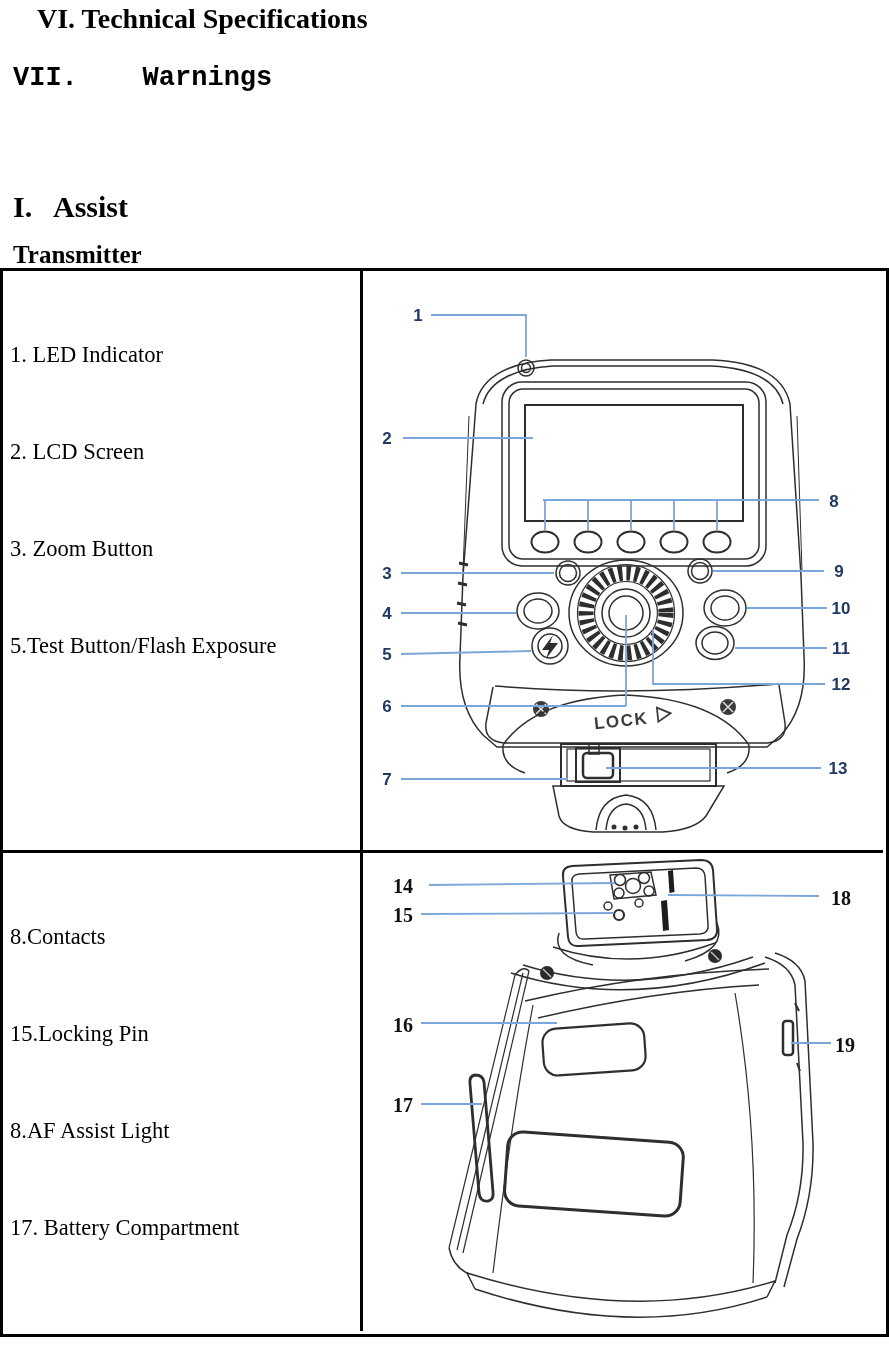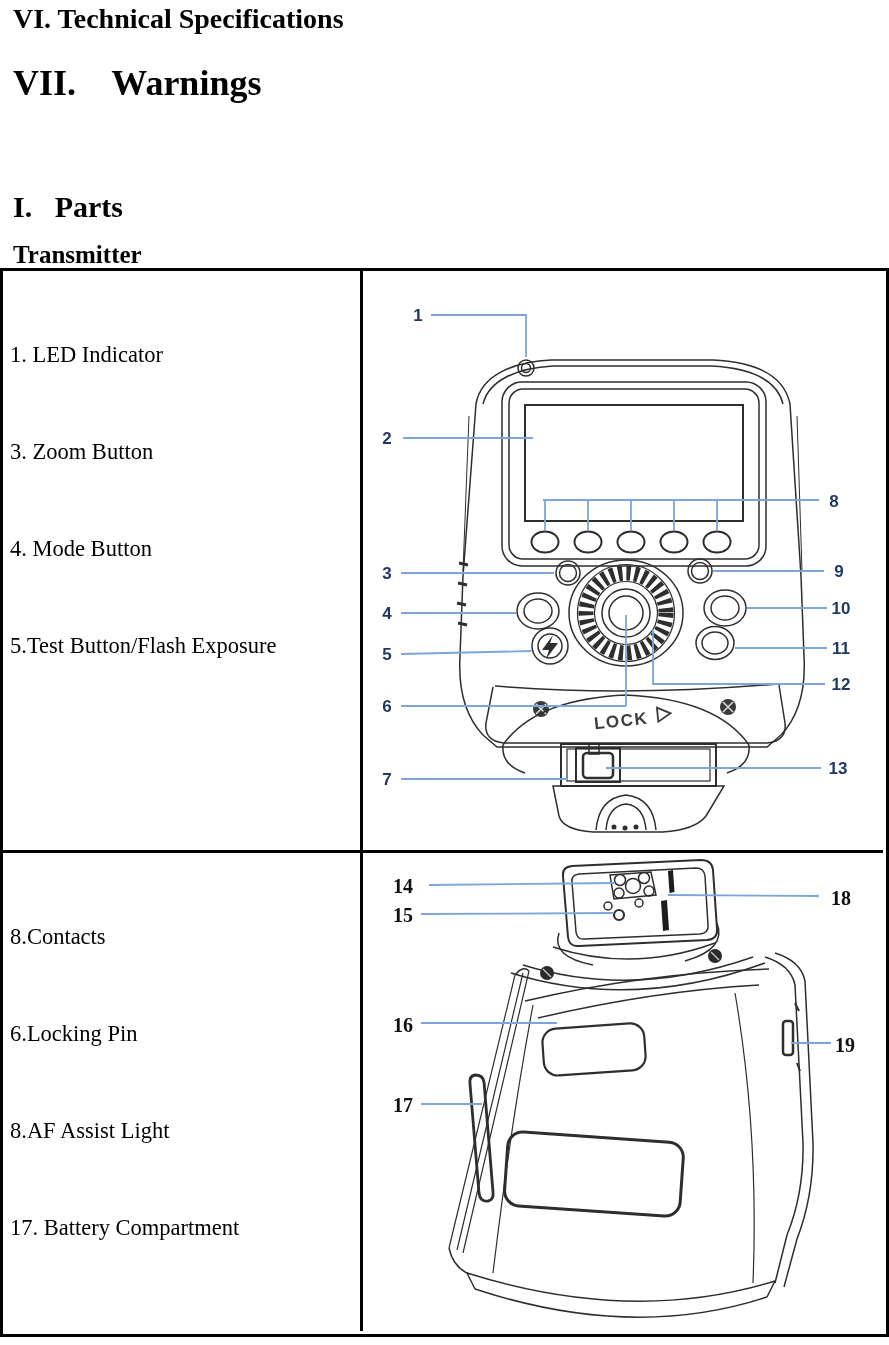--- a/index.html
+++ b/index.html
@@ -1,47 +1,47 @@
 <!DOCTYPE html>
 <html><head>
 <meta charset="utf-8">
 <style>
   html,body{margin:0;padding:0;background:#ffffff;}
   body{width:889px;height:1345px;position:relative;font-family:"Liberation Serif",serif;color:#000;overflow:hidden;}
   .heading{position:absolute;left:13px;font-weight:bold;white-space:pre;line-height:1.1;}
-  #h-vi{top:4px;font-size:28px;}
-  #h-vii{top:64px;font-size:36px;}
+  #h-vi{top:4px;font-size:28px;margin-left:24px;}
+  #h-vii{top:64px;font-size:27px;font-family:Liberation Mono, monospace;}
   #h-parts{top:190px;font-size:30px;}
   #h-trans{top:241px;font-size:25px;}
   .parts-table{position:absolute;left:0;top:268px;width:883px;height:1063px;border:3px solid #000;display:grid;grid-template-columns:360px 520px;grid-template-rows:582px 478px;background:#fff;}
   .cell{overflow:hidden;position:relative;}
   .c-r1c1{border-right:3px solid #000;border-bottom:3px solid #000;}
   .c-r1c2{border-bottom:3px solid #000;}
   .c-r2c1{border-right:3px solid #000;padding-top:130px;box-sizing:border-box;}
   .list{padding:3px 2px 7px 7px;font-size:22.5px;line-height:32.4px;white-space:pre-wrap;}
   .list-line{min-height:32.4px;}
   svg text{font-weight:bold;}
   .d1-label{font-family:"Liberation Sans",sans-serif;font-size:17px;fill:#1f3864;}
   .d2-label{font-family:"Liberation Serif",serif;font-size:20px;fill:#101010;}
   .lock-text{font-family:"Liberation Sans",sans-serif;font-size:17px;fill:#3d3d3d;letter-spacing:1.5px;}
 </style>
 </head>
 <body>
 
 <div class="heading" id="h-vi">VI. Technical Specifications</div>
 <div class="heading" id="h-vii">VII.    Warnings</div>
-<div class="heading" id="h-parts">I.   Parts</div>
+<div class="heading" id="h-parts">I.   Assist</div>
 <div class="heading" id="h-trans">Transmitter</div>
 
 <div class="parts-table">
 
   <div class="cell c-r1c1 list">
     <div class="list-line">1. LED Indicator</div>
+    <div class="list-line">2. LCD Screen</div>
     <div class="list-line">3. Zoom Button</div>
-    <div class="list-line">4. Mode Button</div>
     <div class="list-line">5.Test Button/Flash Exposure</div>
     
     
     
     
     
     
     
     
     
@@ -184,21 +184,21 @@
         <text x="478" y="343" class="d1-label">10</text>
         <text x="478" y="383" class="d1-label">11</text>
         <text x="478" y="419" class="d1-label">12</text>
         <text x="475" y="503" class="d1-label">13</text>
       </g>
     </svg>
   </div>
 
   <div class="cell c-r2c1 list">
     <div class="list-line">8.Contacts</div>
-    <div class="list-line">6.Locking Pin</div>
+    <div class="list-line">15.Locking Pin</div>
     <div class="list-line">8.AF Assist Light</div>
     <div class="list-line">17. Battery Compartment</div>
     
   </div>
 
   <div class="cell">
     <svg width="519" height="485" viewBox="0 0 519 485">
       <g fill="none" stroke="#2e2e2e" stroke-width="1.5">
 
         <g>

